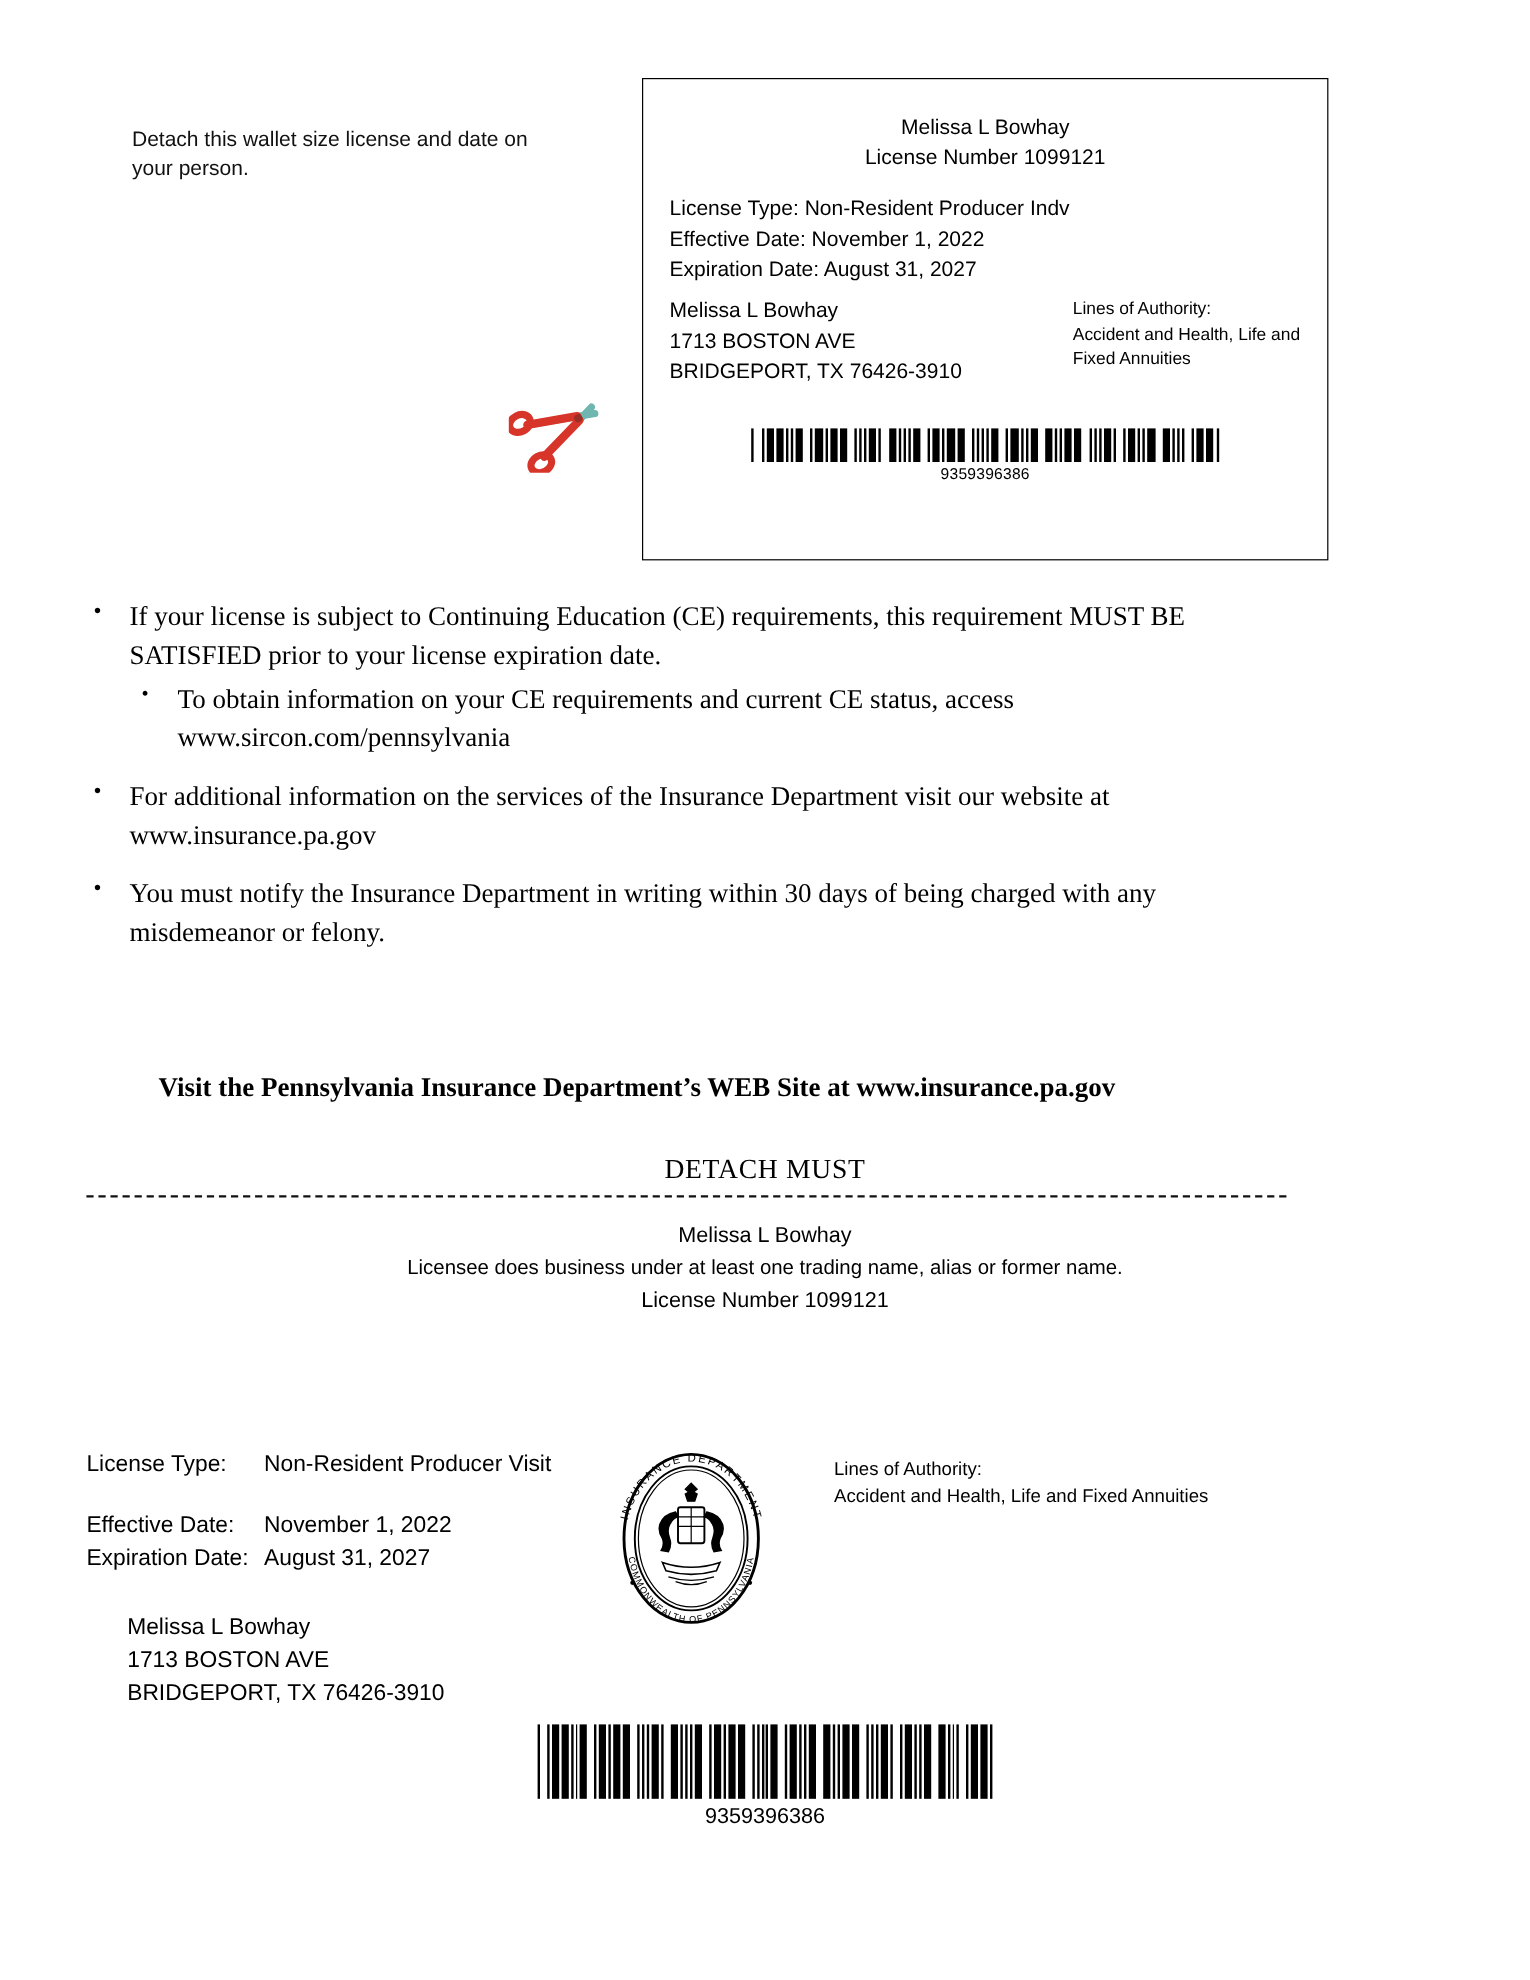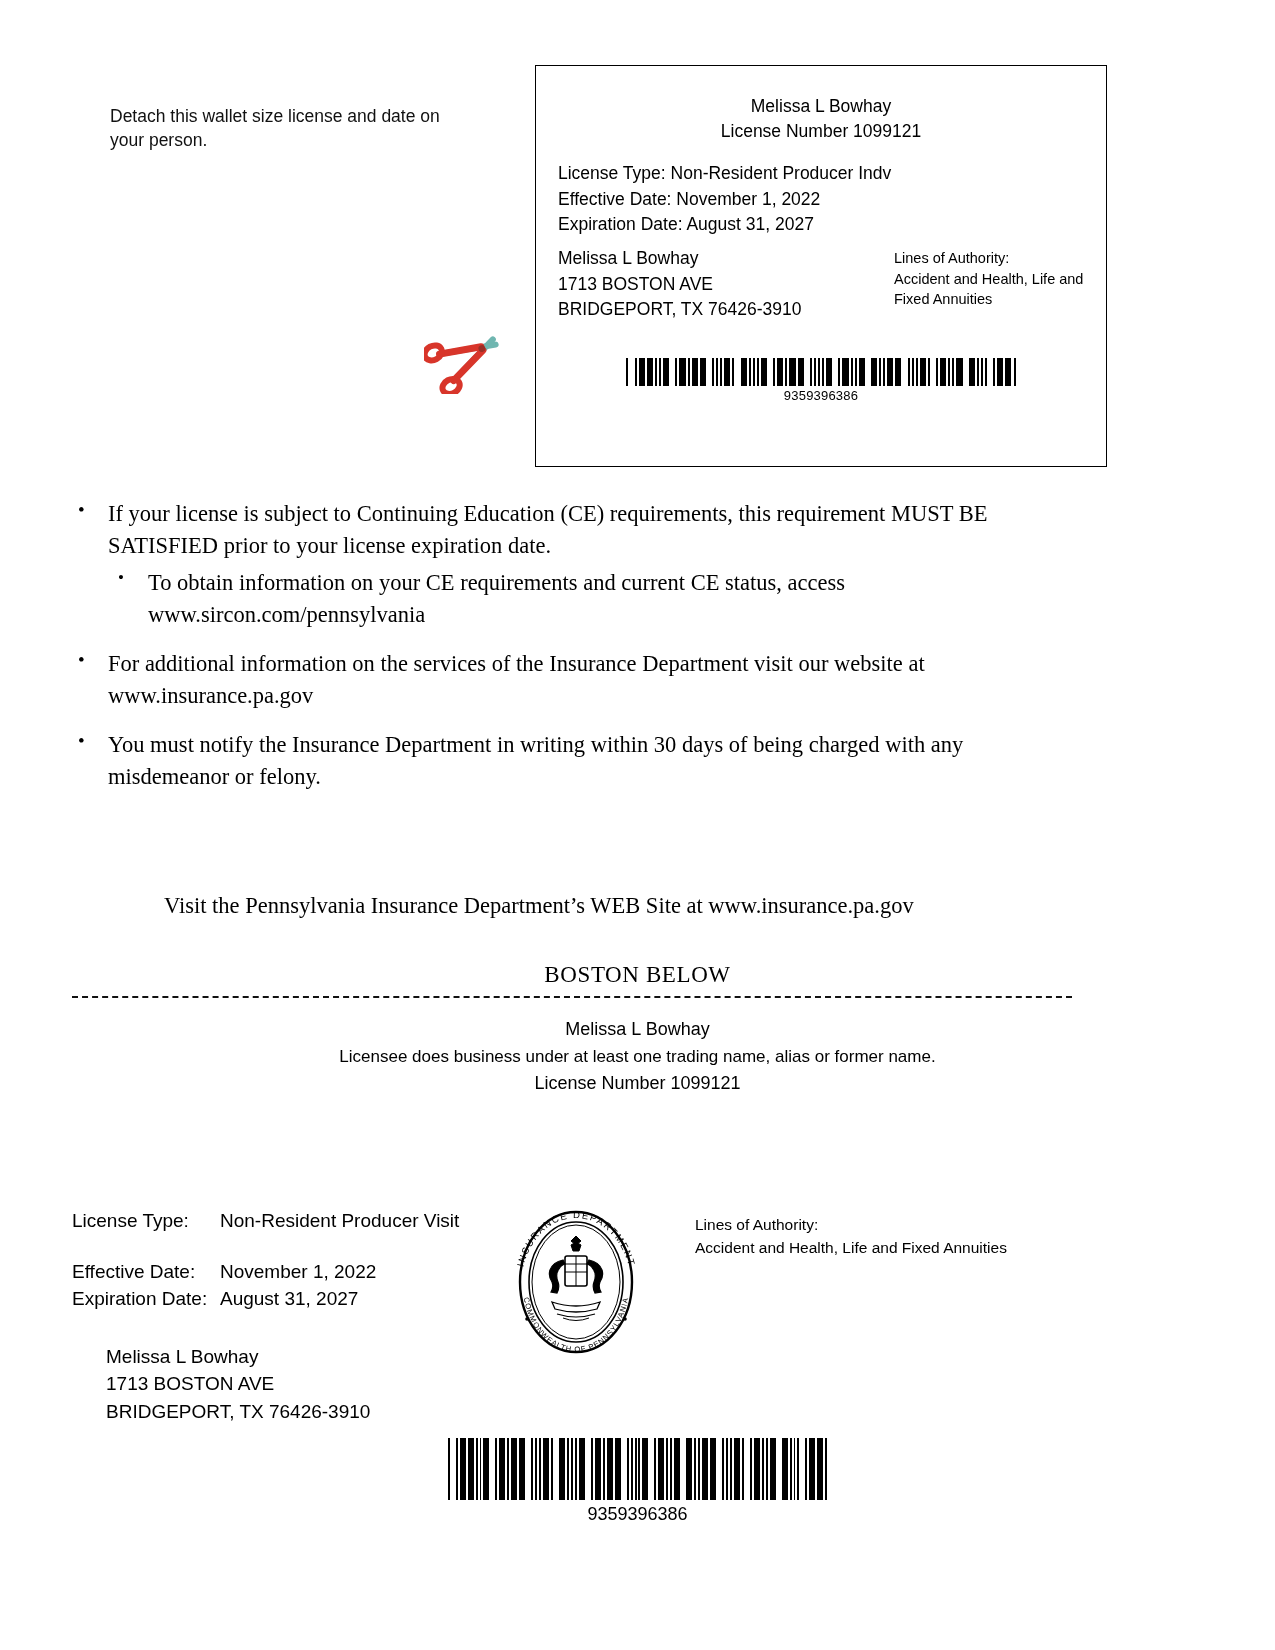--- a/index.html
+++ b/index.html
@@ -64,23 +64,23 @@
   }
   .b-item{position:relative;padding-left:38px;margin-bottom:17px;}
   .b-item:before{
     content:"\2022";position:absolute;left:8px;top:-1px;font-size:19px;
   }
   .b-sub{position:relative;padding-left:40px;margin-top:5px;margin-bottom:0;}
   .b-sub:before{
     content:"\2022";position:absolute;left:10px;top:-1px;font-size:17px;
   }
   .visit-line{
-    position:absolute;left:164px;top:893px;width:1000px;
-    font-family:"Liberation Serif", serif;
-    font-weight:normal;font-size:22.5px;
+    position:absolute;left:132px;top:893px;width:1000px;
+    font-family:"Liberation Serif", serif;
+    font-weight:bold;font-size:22.5px;
   }
 
   
   .detach-below{
     position:absolute;left:0;right:0;top:962px;text-align:center;
     font-family:"Liberation Serif", serif;font-size:23px;letter-spacing:.6px;
   }
   .dash-rule{
     position:absolute;left:72px;top:996px;width:1000px;height:0;
     border-top:2.5px dashed #111;
@@ -182,21 +182,21 @@
     <div class="b-item">
       <span>For additional information on the services of the Insurance Department visit our website at www.insurance.pa.gov</span>
     </div>
     <div class="b-item">
       <span>You must notify the Insurance Department in writing within 30 days of being charged with any misdemeanor or felony.</span>
     </div>
   </div>
 
   <div class="visit-line">Visit the Pennsylvania Insurance Department’s WEB Site at www.insurance.pa.gov</div>
 
-  <div class="detach-below">BOSTON BELOW</div>
+  <div class="detach-below">DETACH MUST</div>
   <div class="dash-rule"></div>
 
   <div class="licensee">
     <div>Melissa L Bowhay</div>
     <div class="tname">Licensee does business under at least one trading name, alias or former name.</div>
     <div>License Number 1099121</div>
   </div>
 
 
   <div class="lic-detail">

